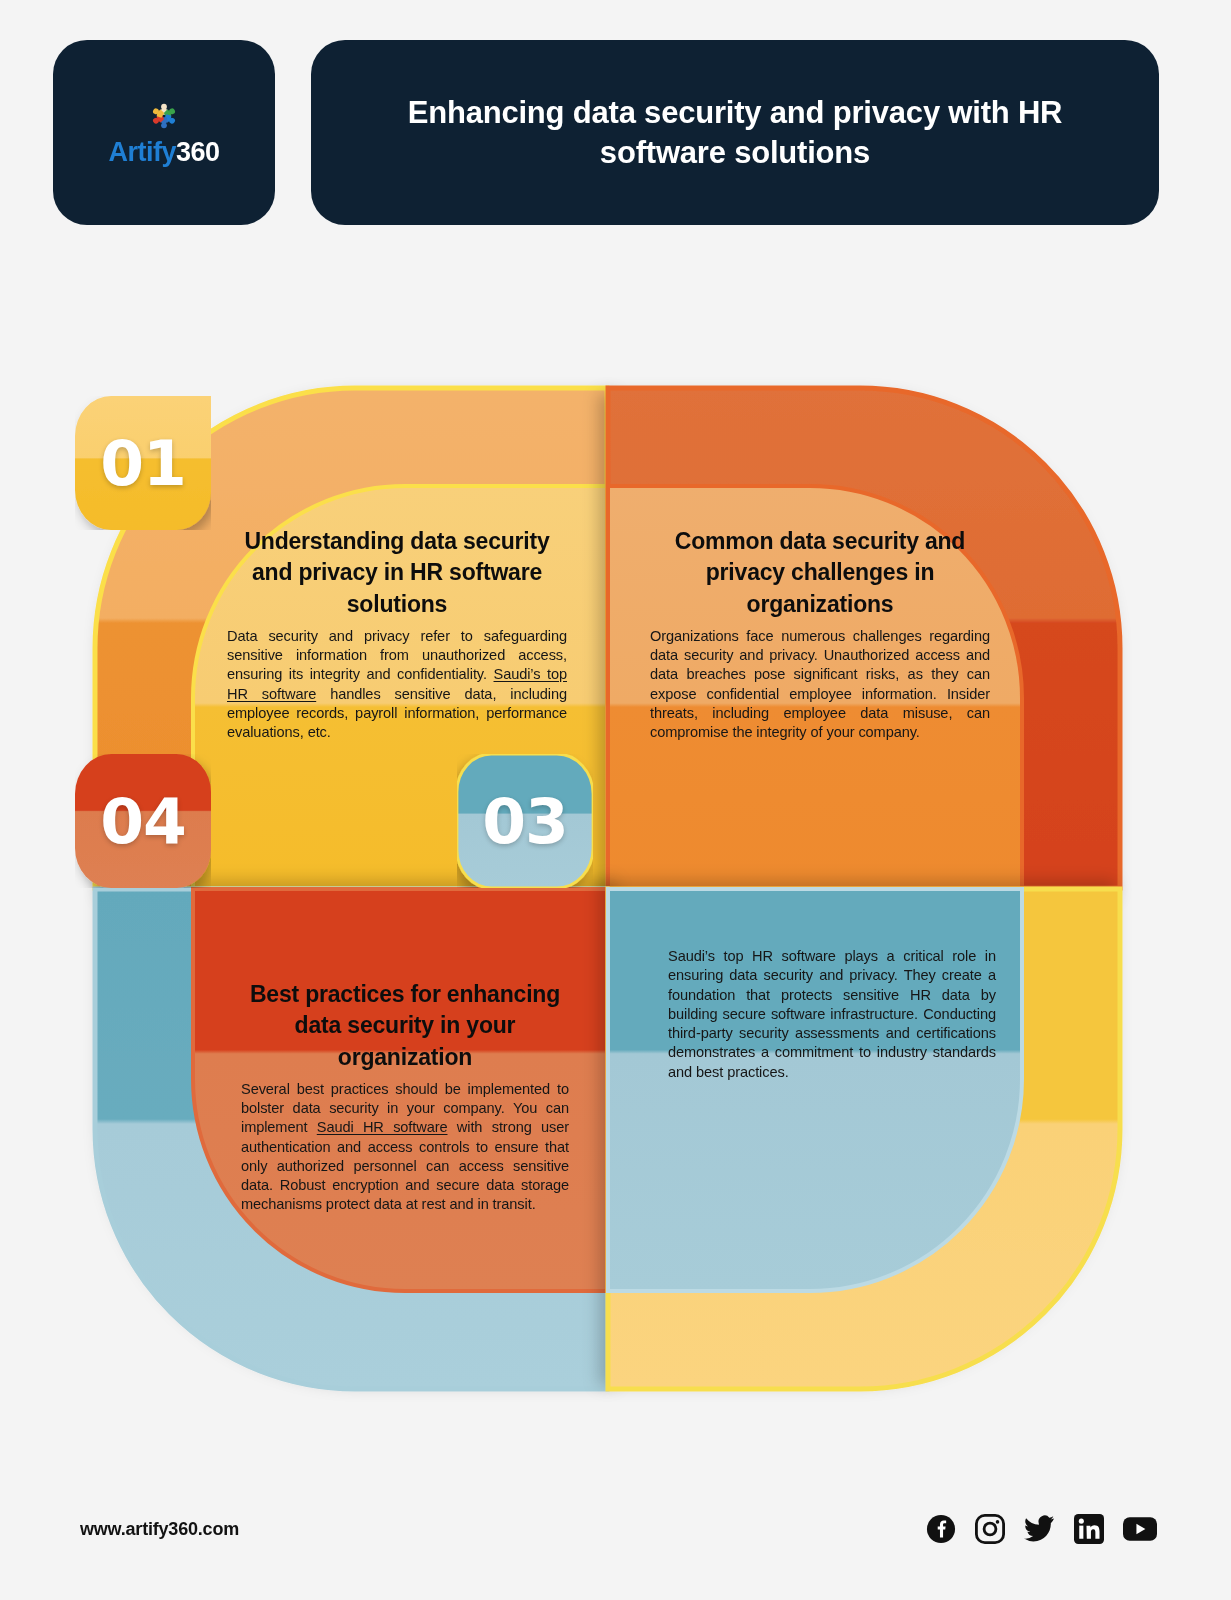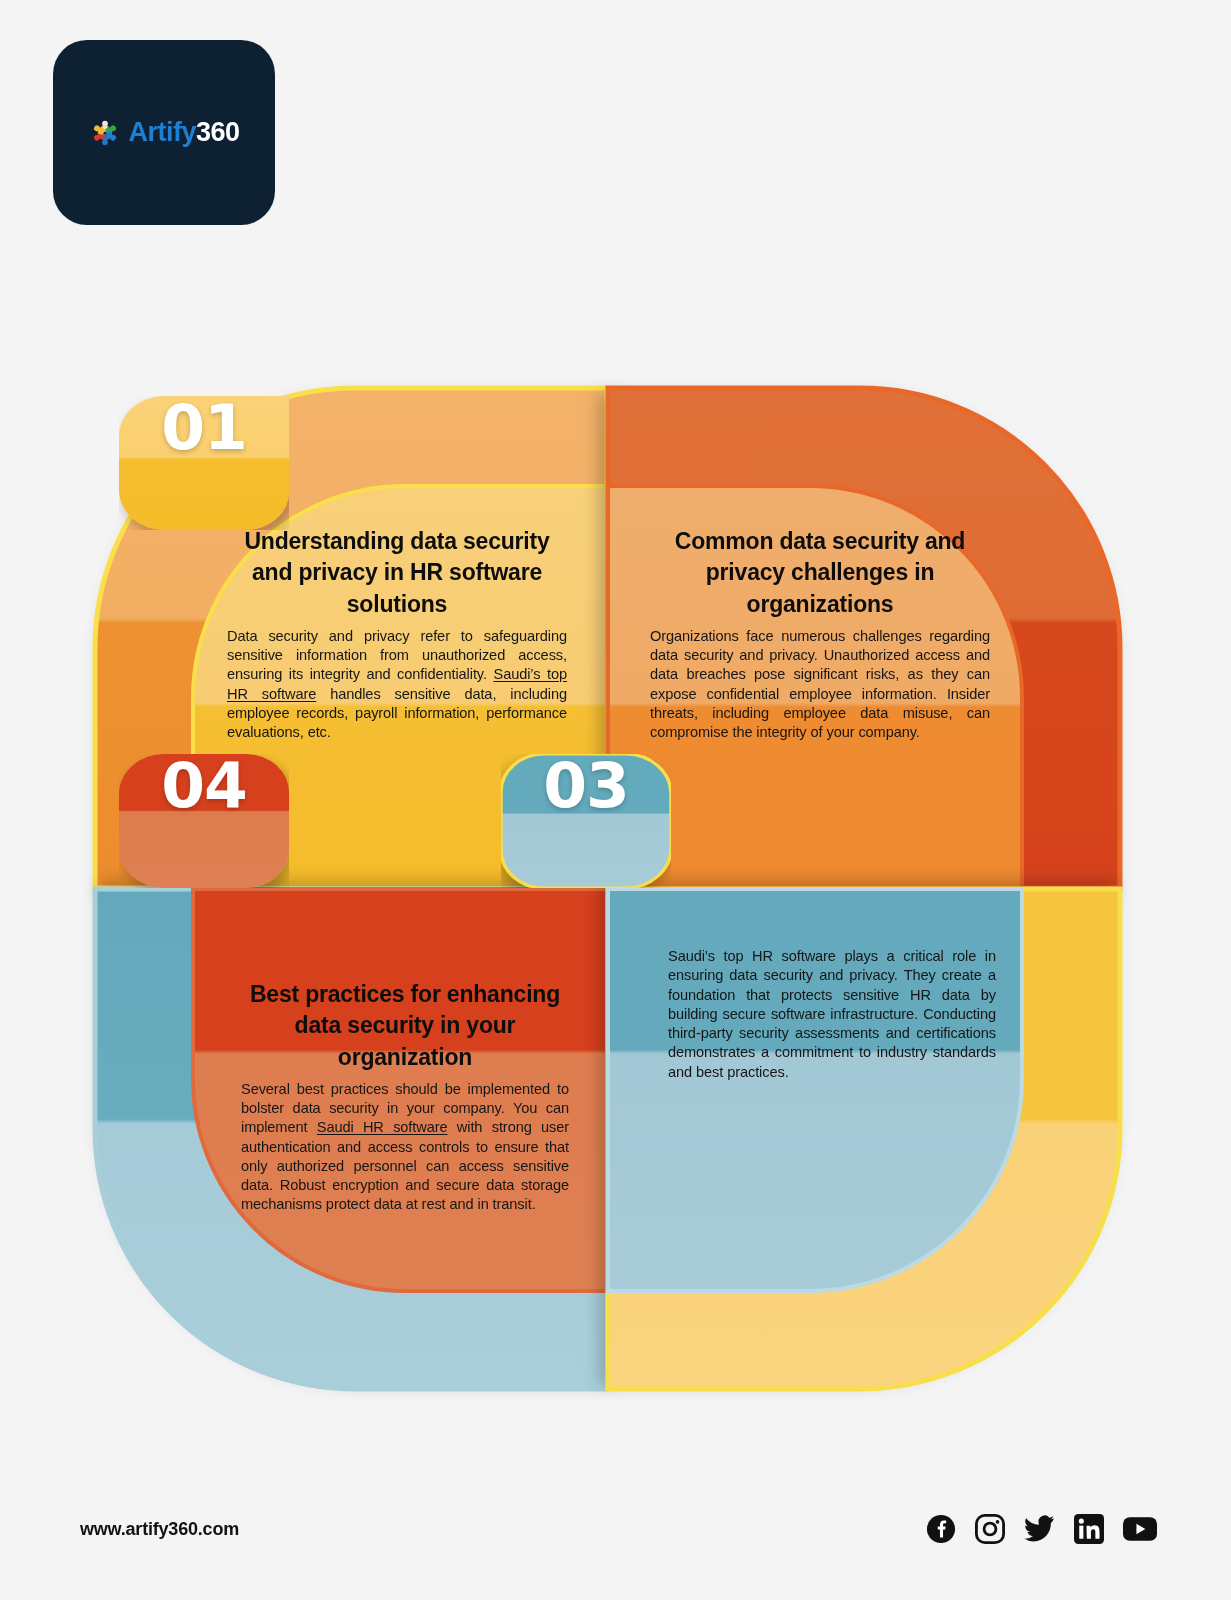--- a/index.html
+++ b/index.html
@@ -28,20 +28,21 @@
     border-radius: 34px;
     display: flex;
     align-items: center;
     justify-content: center;
     flex: none;
   }
   .logo-wrap {
     display: flex;
     align-items: center;
     gap: 6px;
+    flex-direction: column;
   }
   .logo-mark { width: 34px; height: 34px; flex: none; }
   .logo-text {
     font-size: 27px;
     font-weight: 700;
     letter-spacing: -0.5px;
     line-height: 1;
   }
   .logo-artify { color: #1f7fd4; }
   .logo-360 { color: #ffffff; }
@@ -114,26 +115,26 @@
   }
   .card-body .lnk {
     text-decoration: underline;
     text-underline-offset: 2px;
     color: #161616;
   }
 
   
   .badge {
     position: absolute;
-    width: 170px;
+    width: 136px;
     height: 134px;
     z-index: 6;
     display: flex;
+    align-items: center;
     justify-content: center;
-    margin-left: 44px;
   }
   .badge .num {
     position: relative;
     z-index: 2;
     color: #ffffff;
     font-size: 63px;
     font-weight: 700;
     letter-spacing: -1px;
     line-height: 1;
     font-family: "DejaVu Sans", sans-serif;
@@ -198,20 +199,23 @@
           <g transform="rotate(300)">
               <circle cx="0" cy="-11" r="3.4" fill="#efb93c"></circle>
               <path d="M-4.6 -7.2 Q0 -10 4.6 -7.2 L3.2 -1.6 L-3.2 -1.6 Z" fill="#efb93c"></path>
             </g>
         </g>
       </svg>
       <div class="logo-text"><span class="logo-artify">Artify</span><span class="logo-360">360</span></div>
     </div>
   </div>
 
+  <div class="title-card">
+    <h1>Enhancing data security and privacy with HR software solutions</h1>
+  </div>
 </div>
 
 <div class="grid">
 
   <div class="quad q1">
     <svg class="leaf-svg" viewBox="0 0 532 520" preserveAspectRatio="none">
       <defs>
         <linearGradient id="g1o" x1="0" y1="0" x2="0" y2="1">
           <stop offset="0%" stop-color="#F3B26B"></stop>
             <stop offset="46%" stop-color="#F3AE62"></stop>

